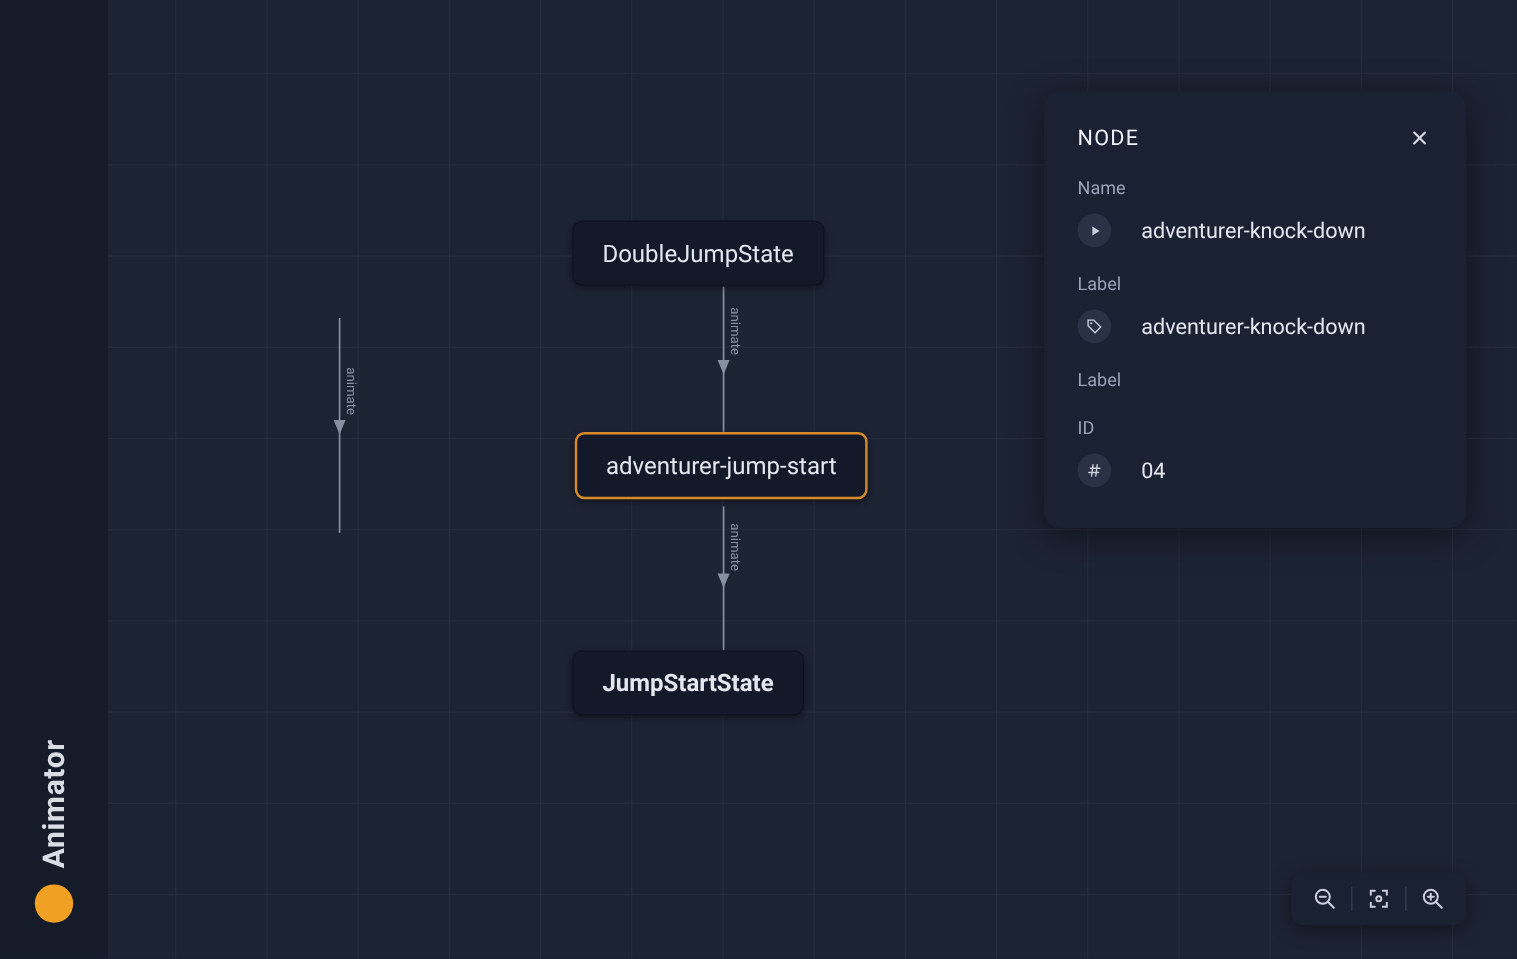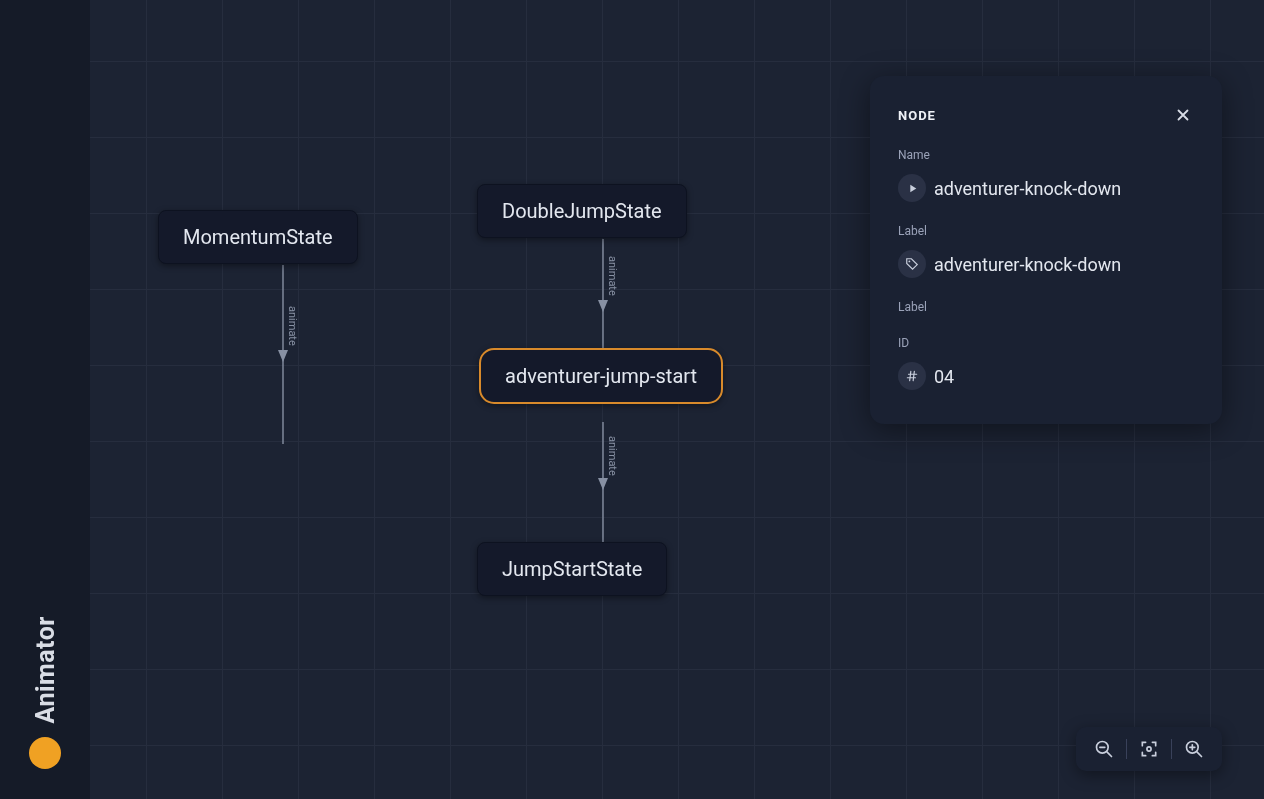--- a/index.html
+++ b/index.html
@@ -88,41 +88,41 @@
     padding: 28px 28px 34px 28px;
     box-shadow: 0 6px 30px rgba(0,0,0,0.45);
   }
   .panel-header {
     display: flex;
     justify-content: space-between;
     align-items: center;
     margin-bottom: 22px;
   }
   .panel-title {
-    font-size: 13px;
-    font-weight: 700;
+    font-size: 18px;
+    font-weight: 400;
     letter-spacing: 1px;
     color: #eef1f7;
   }
   .close-btn {
     width: 22px; height: 22px;
     display: flex; align-items: center; justify-content: center;
     color: #d8dce6; cursor: pointer;
   }
   .field { margin-bottom: 22px; }
   .field:last-child { margin-bottom: 0; }
   .field-label {
-    font-size: 12px;
+    font-size: 15px;
     color: #9aa2b8;
     margin-bottom: 12px;
   }
   .field-row {
     display: flex;
     align-items: center;
-    gap: 8px;
+    gap: 25px;
   }
   .icon-circle {
     width: 28px; height: 28px;
     border-radius: 50%;
     background: #2a3145;
     display: flex;
     align-items: center;
     justify-content: center;
     color: #c9cfdd;
     flex-shrink: 0;
@@ -171,24 +171,23 @@
     <line class="edge-line" x1="513" y1="239" x2="513" y2="370"></line>
     <polygon class="edge-arrow" points="513,312 508,300 518,300"></polygon>
 
     <line class="edge-line" x1="513" y1="422" x2="513" y2="542"></line>
     <polygon class="edge-arrow" points="513,490 508,478 518,478"></polygon>
   </svg>
   <span class="edge-label" style="left:196px; top:306px;">animate</span>
   <span class="edge-label" style="left:516px; top:256px;">animate</span>
   <span class="edge-label" style="left:516px; top:436px;">animate</span>
 
-  <div class="node" style="left:68px; top:210px;">MomentumState</div>
   <div class="node" style="left:387px; top:184px;">DoubleJumpState</div>
-  <div class="node highlight" style="left:389px; top:348px;border-radius:15px;">adventurer-jump-start</div>
-  <div class="node" style="left:387px; top:542px;">JumpStartState</div>
+  <div class="node highlight" style="left:389px; top:360px;">adventurer-jump-start</div>
+  <div class="node" style="left:387px; top:542px;font-weight:bold;">JumpStartState</div>
 
   <div class="panel">
     <div class="panel-header">
       <div class="panel-title">NODE</div>
       <div class="close-btn">
         <svg viewBox="0 0 24 24" width="18" height="18">
             <path d="M6 6 L18 18 M18 6 L6 18" stroke="currentColor" stroke-width="2.4" stroke-linecap="round" fill="none"></path>
           </svg>
       </div>
     </div>

